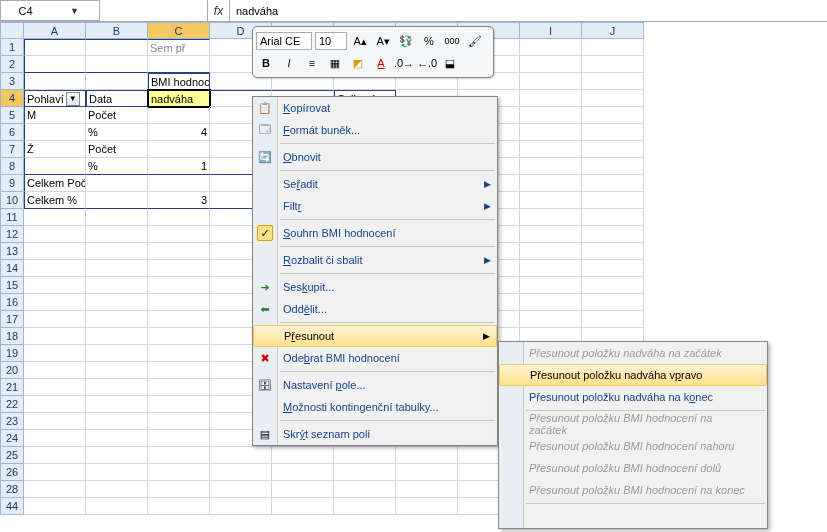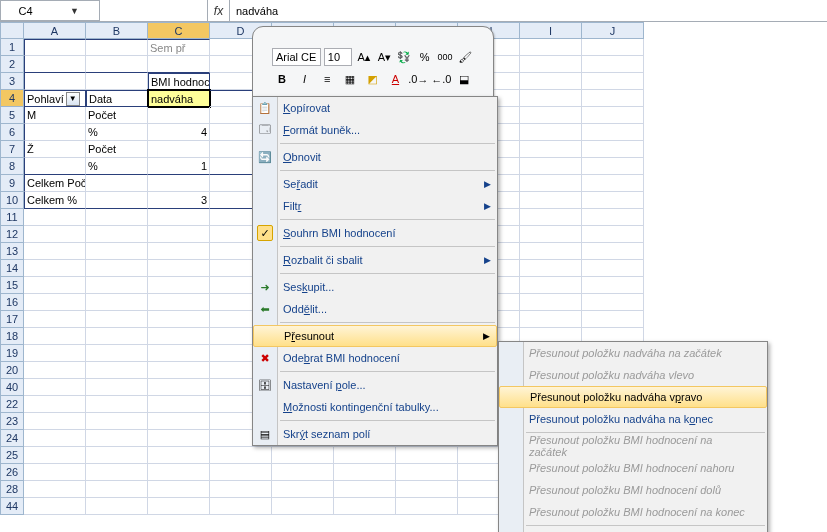--- a/index.html
+++ b/index.html
@@ -21,21 +21,21 @@
 .col-A{width:62px}.col-B{width:62px}.col-C{width:62px}.col-D{width:62px}.col-E{width:62px}.col-F{width:62px}.col-G{width:62px}.col-H{width:62px}.col-I{width:62px}.col-J{width:62px}
 
 .rows { }
 .row { display: flex; height: 17px; }
 .row-h { width: 24px; background: #e4ecf7; border: 1px solid #9eb6ce; border-top: none; display: flex; align-items: center; justify-content: center; font-size: 11px; color: #1f3864; }
 .row-h.sel { background: #f3c762; }
 .cell { border-right: 1px solid #d0d7e5; border-bottom: 1px solid #d0d7e5; font-size: 11px; padding: 0 2px; display: flex; align-items: center; overflow: hidden; white-space: nowrap; }
 .cell.r { justify-content: flex-end; }
 .sel-cell { background: #ffff99; outline: 2px solid #000; outline-offset: -1px; }
 
-.mini-toolbar { position: absolute; left: 252px; top: 26px; width: 242px; background: #f5f6f7; border: 1px solid #868686; border-radius: 11px; box-shadow: 1px 1px 2px rgba(0,0,0,.2); padding: 19px; }
+.mini-toolbar { position: absolute; left: 252px; top: 26px; width: 242px; background: #f5f6f7; border: 1px solid #868686; border-radius: 5px; box-shadow: 1px 1px 2px rgba(0,0,0,.2); padding: 3px; }
 .mini-row { display: flex; align-items: center; gap: 3px; padding: 1px 0; }
 .mini-btn { width: 20px; height: 20px; display: flex; align-items: center; justify-content: center; font-size: 11px; border: 1px solid transparent; border-radius: 2px; }
 .font-combo { width: 56px; height: 18px; border: 1px solid #abadb3; font-size: 11px; display: flex; align-items: center; padding: 0 3px; background: #fff; }
 .size-combo { width: 32px; height: 18px; border: 1px solid #abadb3; font-size: 11px; display: flex; align-items: center; padding: 0 3px; background: #fff; }
 
 .ctx-menu { position: absolute; background: #f1f1f1; border: 1px solid #868686; box-shadow: 2px 2px 4px rgba(0,0,0,.3); font-size: 11px; }
 .ctx-menu .icon-col { position: absolute; left: 0; top: 0; bottom: 0; width: 25px; background: #e9eef4; border-right: 1px solid #c5c5c5; }
 .ctx-item { position: relative; display: flex; align-items: center; height: 22px; padding-left: 30px; padding-right: 18px; }
 .ctx-item.hover { background: linear-gradient(#fff4d6,#ffe08a); border: 1px solid #f3c762; border-radius: 2px; margin: 0; height: 22px; }
 .ctx-item .lbl { color: #15428b; }
@@ -342,21 +342,21 @@
       <div class="cell col-C"></div>
       <div class="cell col-D"></div>
       <div class="cell col-E"></div>
       <div class="cell col-F"></div>
       <div class="cell col-G"></div>
       <div class="cell col-H"></div>
       <div class="cell col-I"></div>
       <div class="cell col-J"></div>
     </div>
     <div class="row">
-      <div class="row-h">40</div>
+      <div class="row-h">21</div>
       <div class="cell col-A"></div>
       <div class="cell col-B"></div>
       <div class="cell col-C"></div>
       <div class="cell col-D"></div>
       <div class="cell col-E"></div>
       <div class="cell col-F"></div>
       <div class="cell col-G"></div>
       <div class="cell col-H"></div>
       <div class="cell col-I"></div>
       <div class="cell col-J"></div>
@@ -543,23 +543,20 @@
       <span class="ic">▤</span>
       <span class="lbl">Skr<span class="u">ý</span>t seznam polí</span>
     </div>
 </div>
 
 <div class="ctx-menu ctx2">
   <div class="icon-col"></div>
   <div class="ctx-item disabled">
       <span class="lbl">Přesunout položku nadváha na začátek</span>
     </div>
-  <div class="ctx-item disabled">
-      <span class="lbl">Přesunout položku nadváha vlevo</span>
-    </div>
   <div class="ctx-item hover">
       <span class="lbl" style="color:#000">Přesunout položku nadváha v<span class="u">p</span>ravo</span>
     </div>
   <div class="ctx-item">
       <span class="lbl">Přesunout položku nadváha na k<span class="u">o</span>nec</span>
     </div>
   <div class="ctx-sep"></div>
   <div class="ctx-item disabled">
       <span class="lbl">Přesunout položku BMI hodnocení na začátek</span>
     </div>

